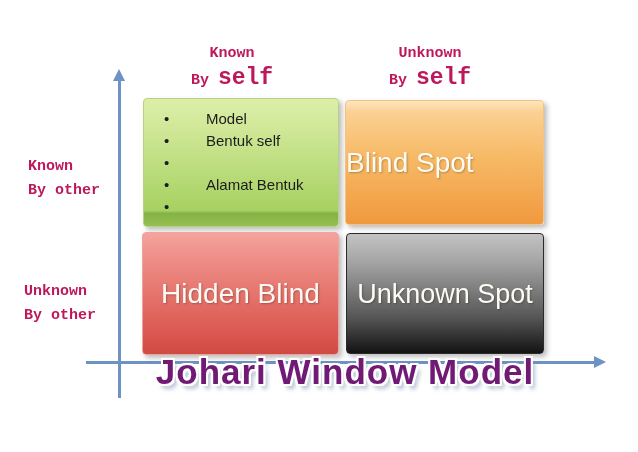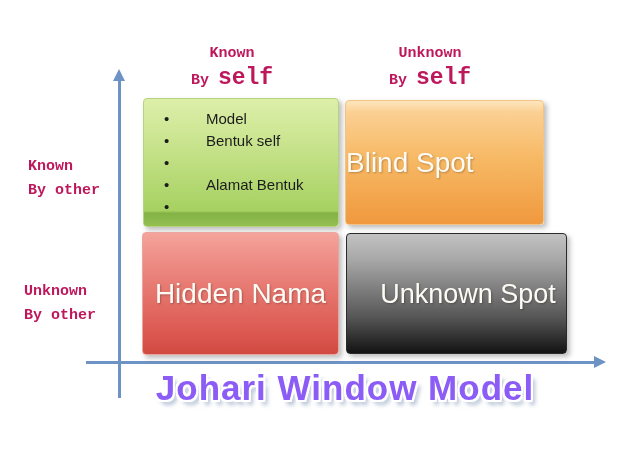--- a/index.html
+++ b/index.html
@@ -39,35 +39,35 @@
   .q-hidden{
     left:142px;top:232px;width:195px;height:121px;
     background:linear-gradient(to bottom,#f4a49c 0%,#ef918a 18%,#da564e 85%,#d14a42 100%);
     border:1px solid #eba49e;
     display:flex;align-items:center;justify-content:center;
   }
   .q-unknown{
     left:346px;top:233px;width:196px;height:119px;
     background:linear-gradient(to bottom,#c2c2c2 0%,#a7a7a7 22%,#565656 70%,#131313 100%);
     border:1px solid #2a2a2a;
-    display:flex;align-items:center;justify-content:center;padding-left:23px;
+    display:flex;align-items:center;justify-content:center;
   }
   .q-caption{
     color:#fdfbf4;font-size:28px;line-height:36px;text-align:center;
     text-shadow:1px 1px 2px rgba(0,0,0,0.25);
   }
   .q-unknown .q-caption{font-size:27px;line-height:38px;}
   
   .blist{padding:9px 6px 0 14px;font-size:15px;color:#1c1c1c;line-height:22px;}
   .brow{display:flex;}
   .bdot{width:42px;text-align:left;padding-left:6px;}
   
   .title{
-    position:absolute;left:130px;top:368px;width:430px;text-align:center;
-    font-size:35px;font-weight:bold;letter-spacing:1px;color:#8b5cf6;
+    position:absolute;left:130px;top:352px;width:430px;text-align:center;
+    font-size:35px;font-weight:bold;letter-spacing:1px;color:#701a75;
     text-shadow:
       -2px -2px 0 #fff, 2px -2px 0 #fff, -2px 2px 0 #fff, 2px 2px 0 #fff,
       -2px 0 0 #fff, 2px 0 0 #fff, 0 -2px 0 #fff, 0 2px 0 #fff,
       4px 5px 4px rgba(125,146,180,0.6);
   }
 </style>
 </head>
 <body>
 
 <div class="slide">
@@ -116,21 +116,21 @@
           <span class="bdot">•</span>
         </div>
     </div>
   </div>
 
   <div class="qbox q-blind">
     <div class="q-caption">Blind Spot</div>
   </div>
 
   <div class="qbox q-hidden">
-    <div class="q-caption">Hidden Nama</div>
+    <div class="q-caption">Hidden Blind</div>
   </div>
 
   <div class="qbox q-unknown">
     <div class="q-caption">Unknown Spot</div>
   </div>
 
   <div class="title">Johari Window Model</div>
 
 </div>
 

